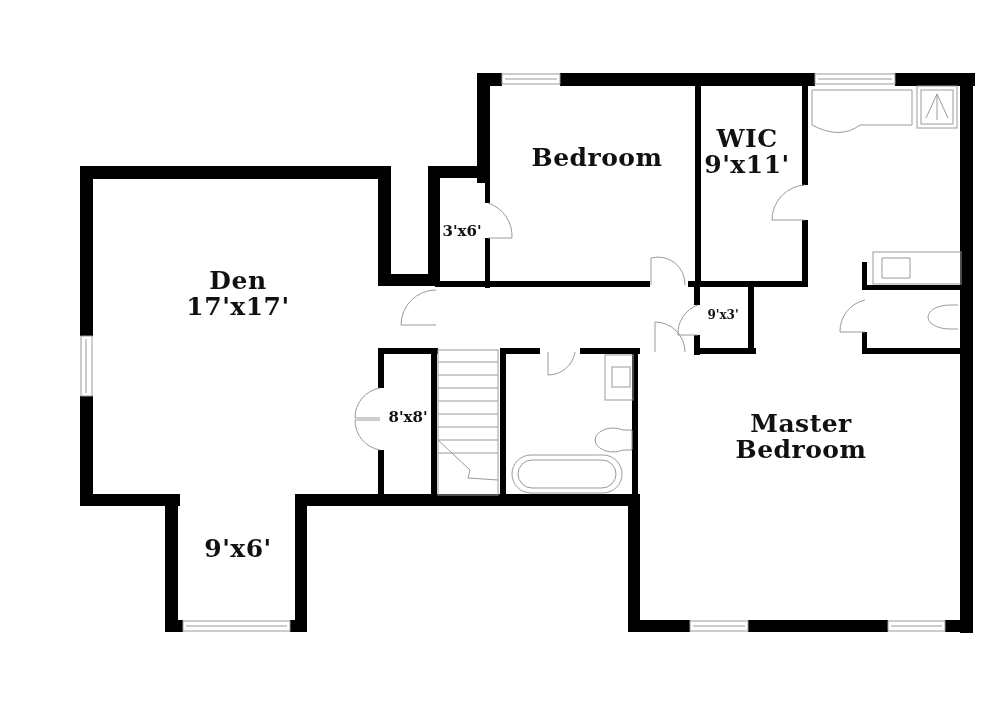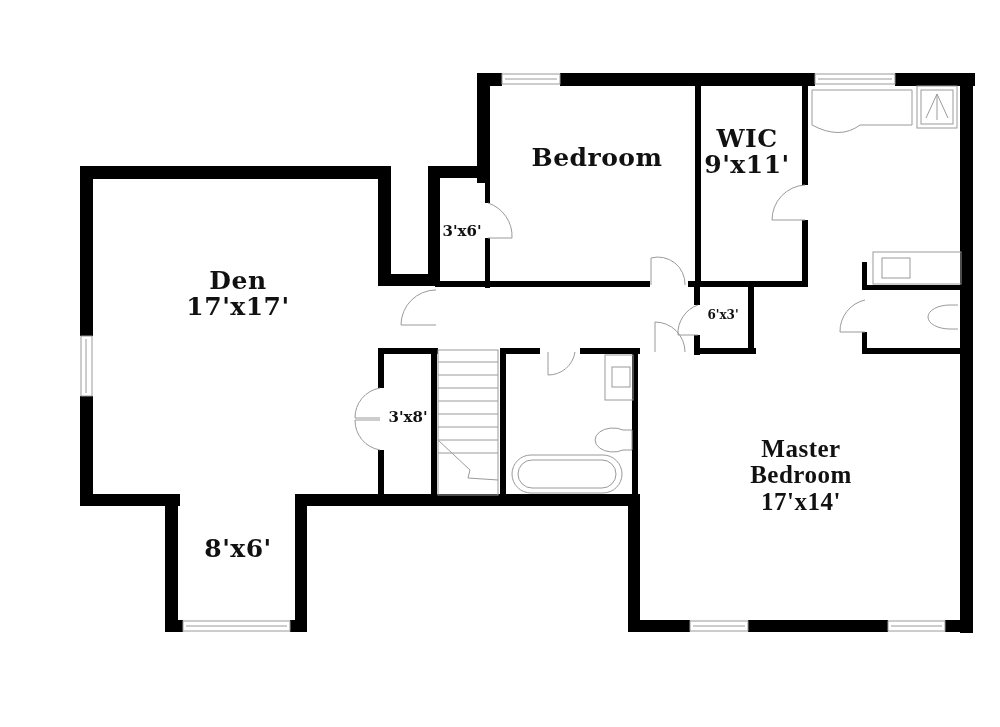--- a/index.html
+++ b/index.html
@@ -130,41 +130,40 @@
     <path d="M958 305 L950 305 A22 12 0 0 0 950 329 L958 329"></path>
   </g>
 </svg>
 
 <div class="label lg" style="left:238px; top:268px;">
   <span class="line">Den</span>
   <span class="line">17'x17'</span>
 </div>
 
 <div class="label lg" style="left:238px; top:536px;">
-  <span class="line">8'x6'</span>
+  <span class="line">9'x6'</span>
 </div>
 
 <div class="label lg" style="left:597px; top:145px;">
   <span class="line">Bedroom</span>
 </div>
 
 <div class="label sm" style="left:462px; top:224px;">
   <span class="line">3'x6'</span>
 </div>
 
 <div class="label lg" style="left:747px; top:126px;">
   <span class="line">WIC</span>
   <span class="line">9'x11'</span>
 </div>
 
 <div class="label xs" style="left:723px; top:309px;">
-  <span class="line">6'x3'</span>
+  <span class="line">9'x3'</span>
 </div>
 
 <div class="label sm" style="left:408px; top:410px;">
-  <span class="line">3'x8'</span>
+  <span class="line">8'x8'</span>
 </div>
 
-<div class="label lg" style="left:801px; top:436px;font-family:Liberation Serif, serif;">
+<div class="label lg" style="left:801px; top:411px;">
   <span class="line">Master</span>
   <span class="line">Bedroom</span>
-  <span class="line">17'x14'</span>
 </div>
 
 </body></html>

